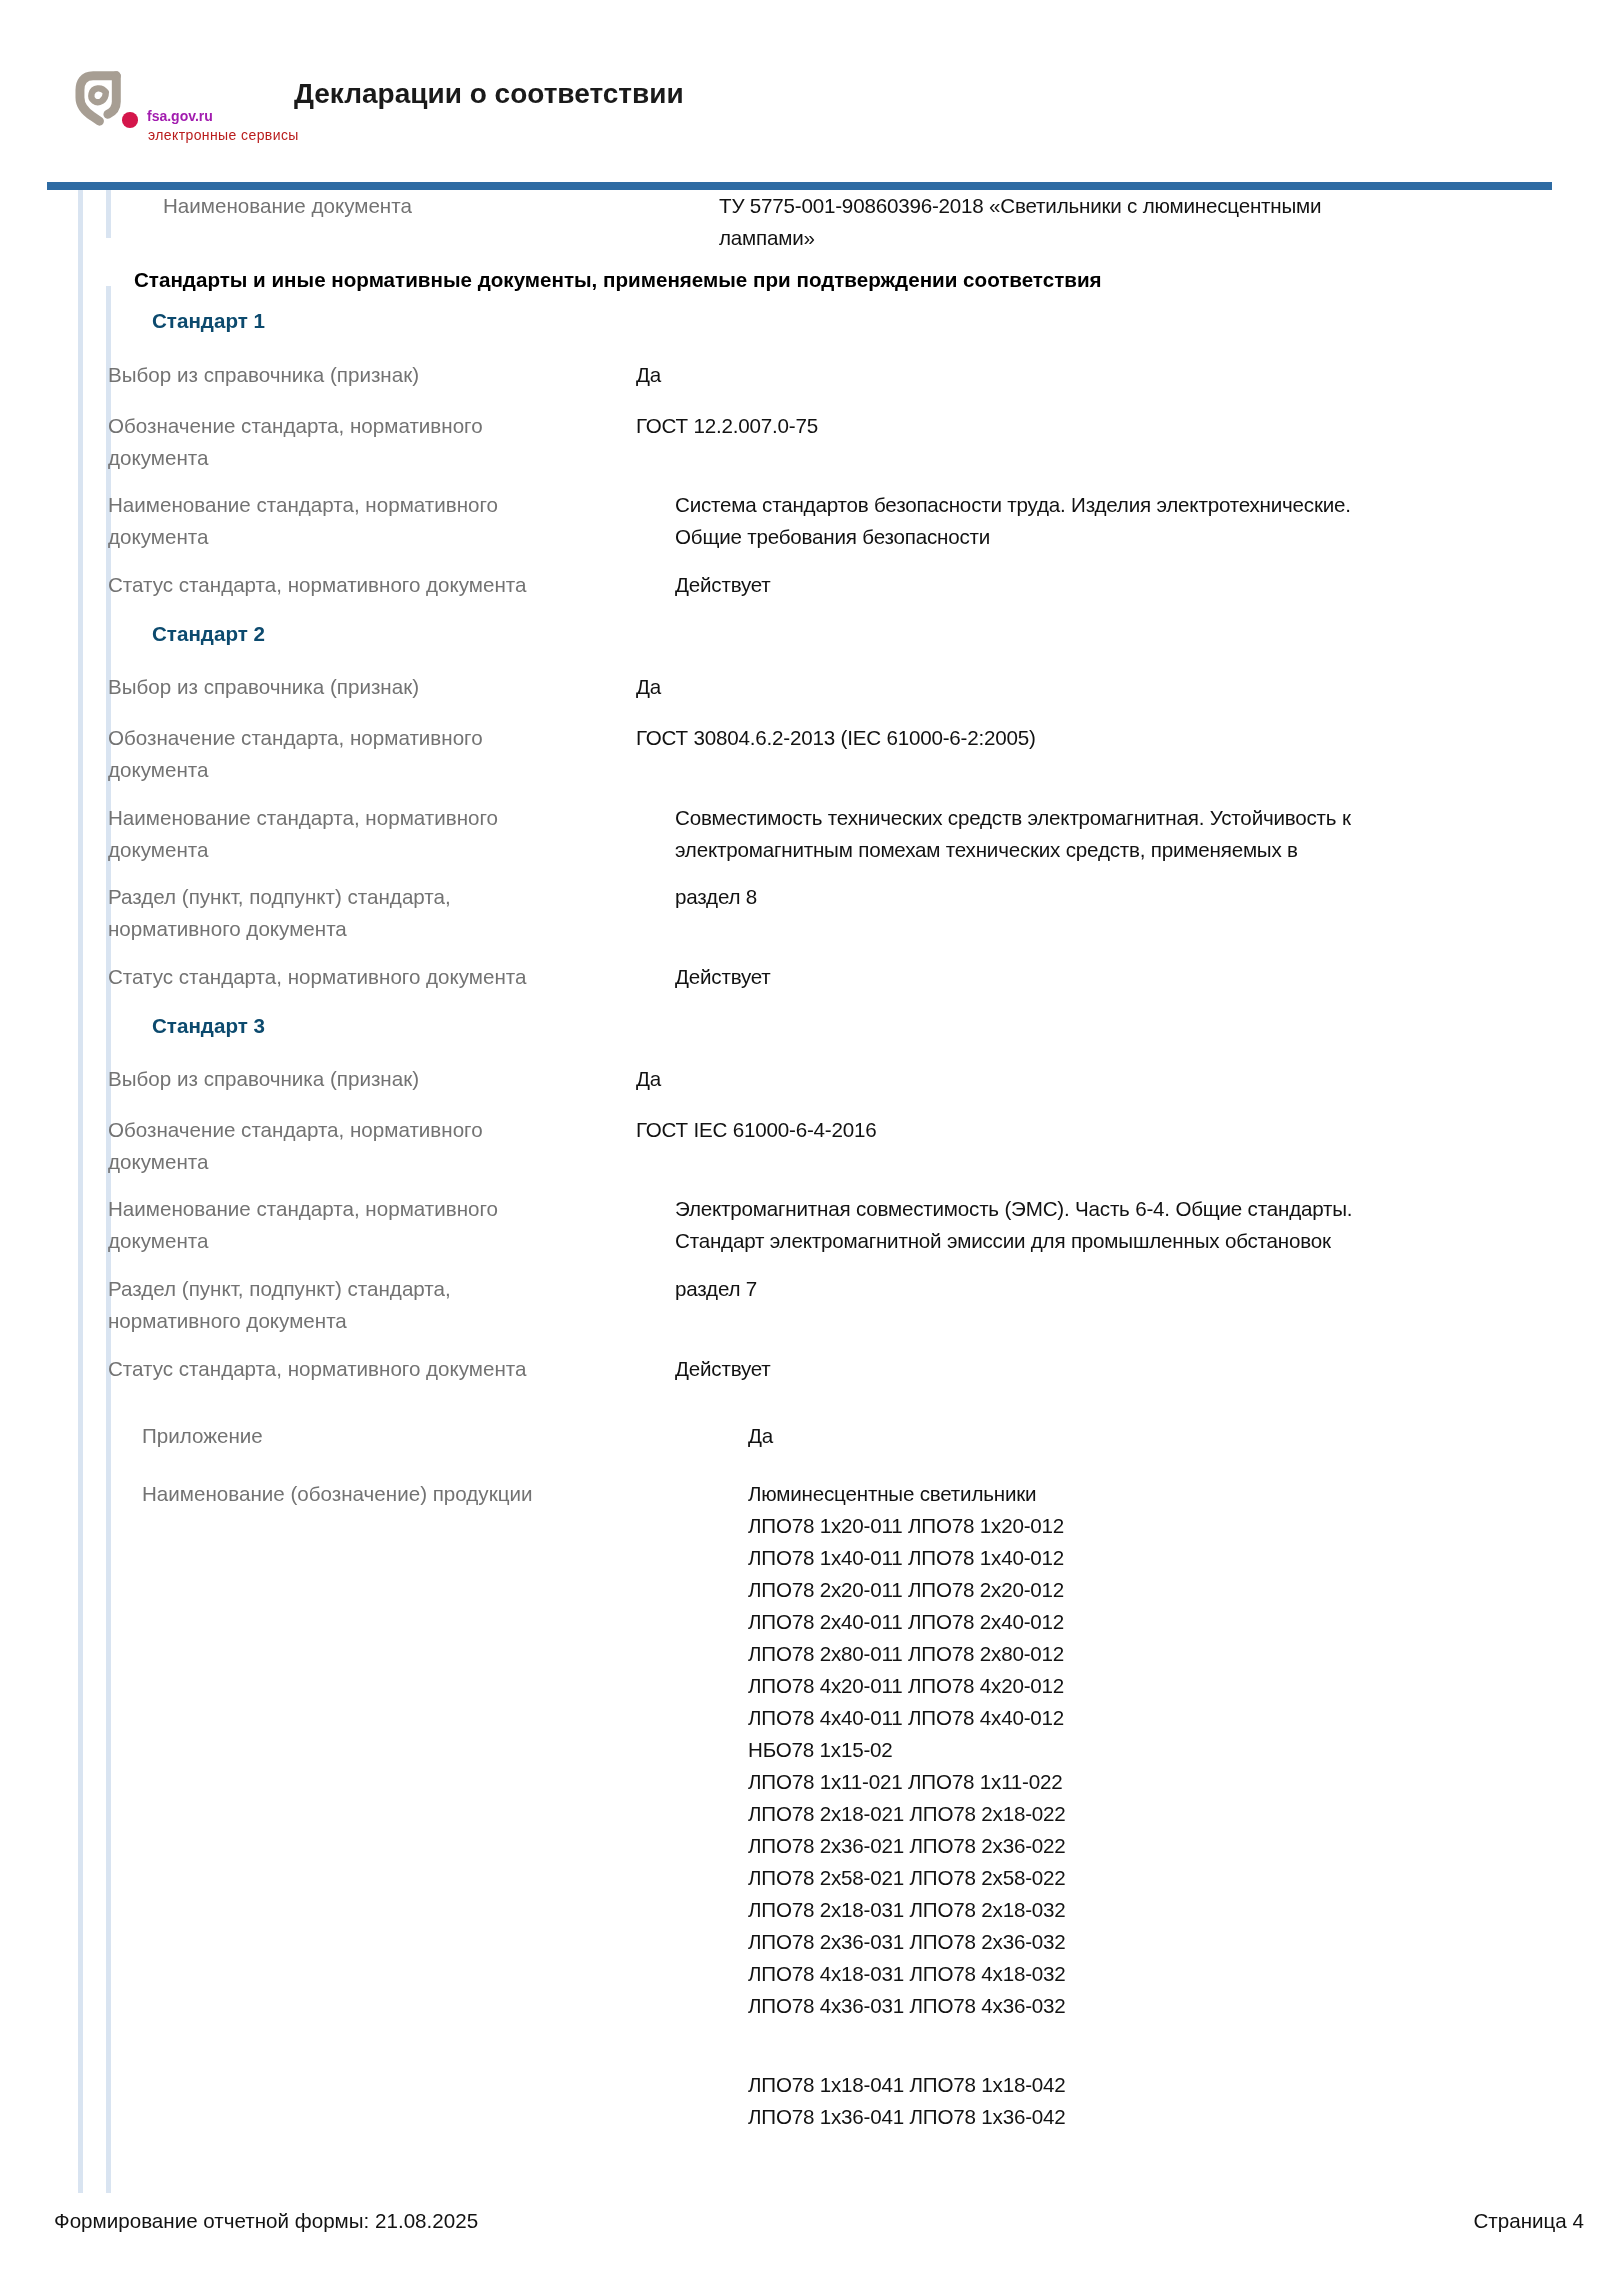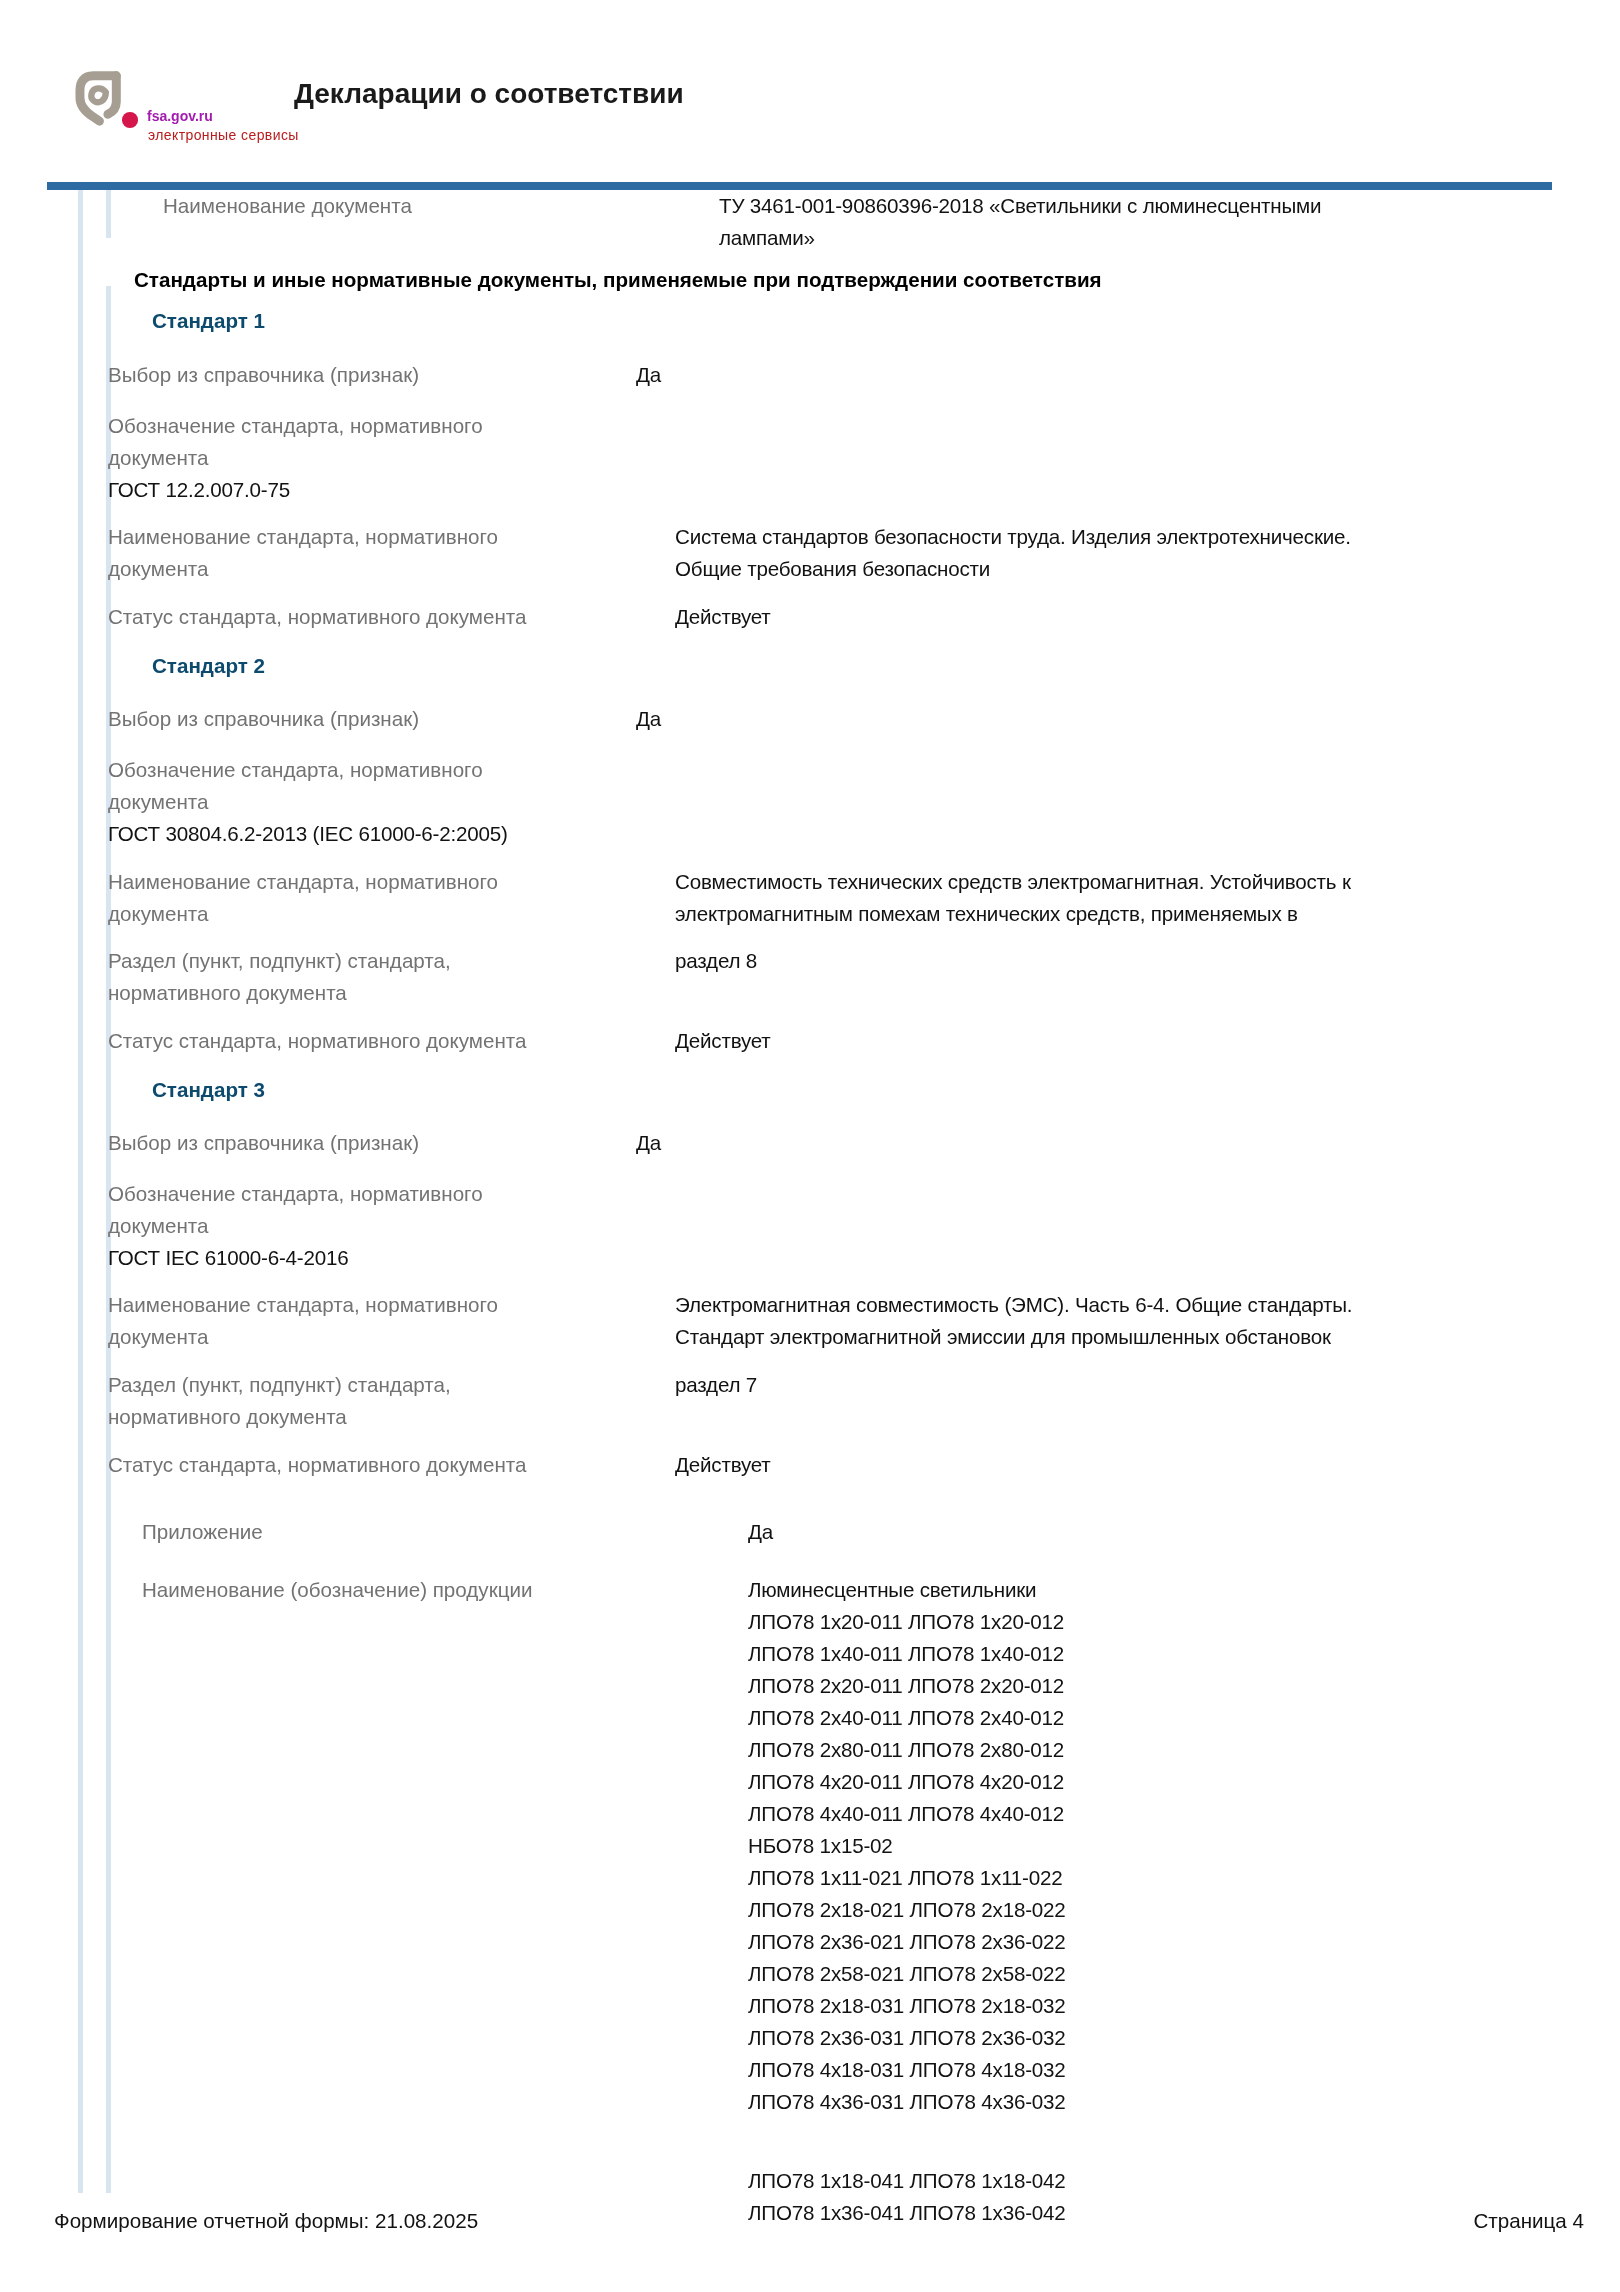--- a/index.html
+++ b/index.html
@@ -26,21 +26,21 @@
   .row, .sec-title, .std-title, .product-line{font-size:20.6px;line-height:32px;}
   .row{display:flex;align-items:flex-start;}
   .row .lbl{color:#737373;flex:none;}
   .row .val{flex:1;color:#121212;letter-spacing:-0.2px;}
   .row-outer{padding-left:163px;} .row-outer .lbl{width:556px;}
   .row-std{padding-left:108px;}   .row-std .lbl{width:528px;}
   .row-app{padding-left:142px;}   .row-app .lbl{width:606px;}
   .sec-title{margin-left:134px;font-weight:bold;color:#000;}
   .std-title{margin-left:152px;font-weight:bold;color:#0c4a6e;}
   .gap10{margin-top:9.8px;} .gap16{margin-top:15.7px;gap:39px;} .gap17{margin-top:16.7px;}
-  .gap19{margin-top:18.6px;flex-direction:column;} .gap22{margin-top:21.6px;} .gap27{margin-top:26.5px;}
+  .gap19{margin-top:18.6px;} .gap22{margin-top:21.6px;} .gap27{margin-top:26.5px;}
   .gap54{margin-top:35px;}
   .product-line{min-height:32px;}
   .product-line.blank{height:47px;}
 
   
   .footer-left{position:absolute;left:54px;top:2208px;font-size:20.6px;line-height:25.5px;color:#121212;}
   .footer-right{position:absolute;right:36px;top:2208px;font-size:20.6px;line-height:25.5px;color:#121212;}
 </style>
 </head>
 <body>
@@ -60,21 +60,21 @@
 <div class="vline" id="vlineA"></div>
 <div class="vline" id="vlineB1"></div>
 <div class="vline" id="vlineB2"></div>
 
 <div class="content">
   <div class="bar"></div>
 
   <div class="row row-outer">
     <div class="lbl">Наименование документа</div>
     <div class="val">
-      <div>ТУ 3461-001-90860396-2018 «Светильники с люминесцентными</div>
+      <div>ТУ 5775-001-90860396-2018 «Светильники с люминесцентными</div>
       <div>лампами»</div>
     </div>
   </div>
 
   <div class="sec-title gap10">Стандарты и иные нормативные документы, применяемые при подтверждении соответствия</div>
 
   <div id="standards">
       <div class="std-title gap10">Стандарт 1</div>
       <div class="row row-std gap22">
         <div class="lbl">

